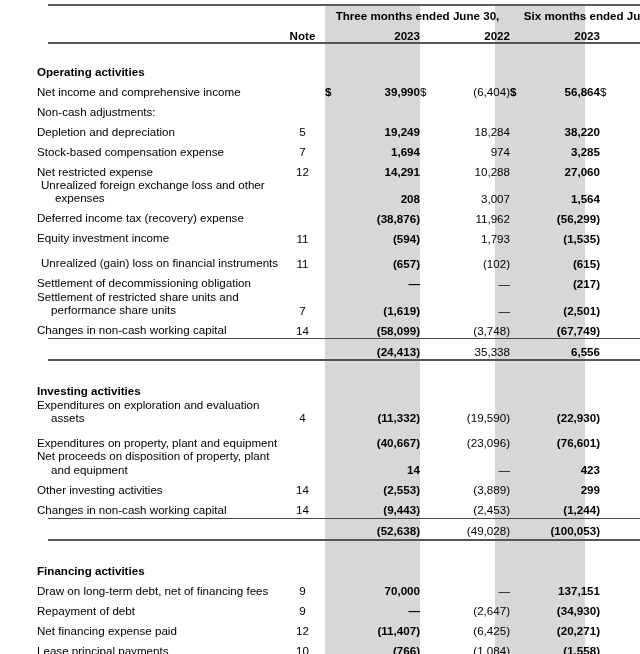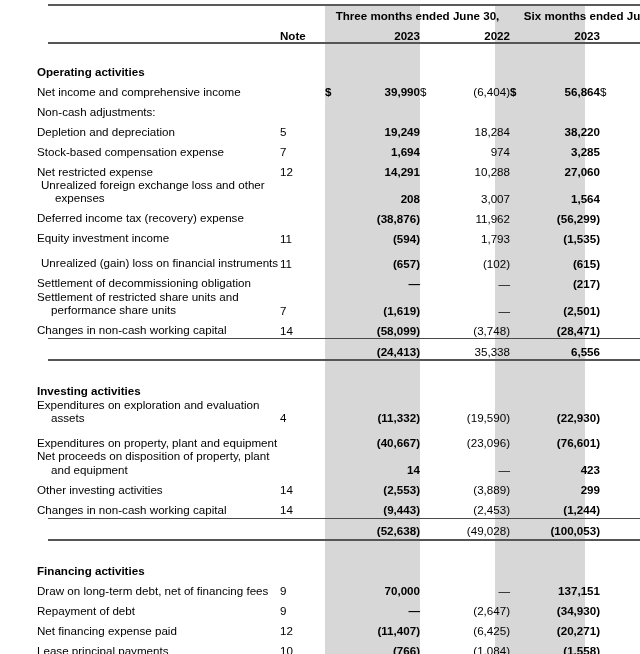--- a/index.html
+++ b/index.html
@@ -57,21 +57,21 @@
   col.c-v1    { width: 79px; }
   col.c-d2    { width: 16px; }
   col.c-v2    { width: 74px; }
   col.c-d3    { width: 16px; }
   col.c-v3    { width: 74px; }
   col.c-d4    { width: 16px; }
   col.c-v4    { width: 71px; }
 
   
   .lbl   { text-align: left;  padding-left: 11px; padding-right: 6px; line-height: 13.4px; }
-  .note  { }
+  .note  { text-align: center; }
   .dollar{ text-align: left; padding-left: 2px; }
   .val   { text-align: right; padding-right: 9px; white-space: nowrap; }
 
   .row   > td { height: 20px; }
   .row.tall > td { height: 25px; }
 
   .b  { font-weight: bold; }
 
   
   .section-head td { height: 25px; }
@@ -290,21 +290,21 @@
           <td class="val">(1,840)</td>
         </tr>
         <tr class="row">
           <td class="lbl">Changes in non-cash working capital</td>
           <td class="note">14</td>
           <td class="dollar"></td>
           <td class="val b">(58,099)</td>
           <td class="dollar"></td>
           <td class="val">(3,748)</td>
           <td class="dollar"></td>
-          <td class="val b">(28,471)</td>
+          <td class="val b">(67,749)</td>
           <td class="dollar"></td>
           <td class="val">499</td>
         </tr>
         <tr class="subtotal">
           <td class="lbl"></td>
           <td class="note"></td>
           <td class="dollar"></td>
           <td class="val b">(24,413)</td>
           <td class="dollar"></td>
           <td class="val">35,338</td>

